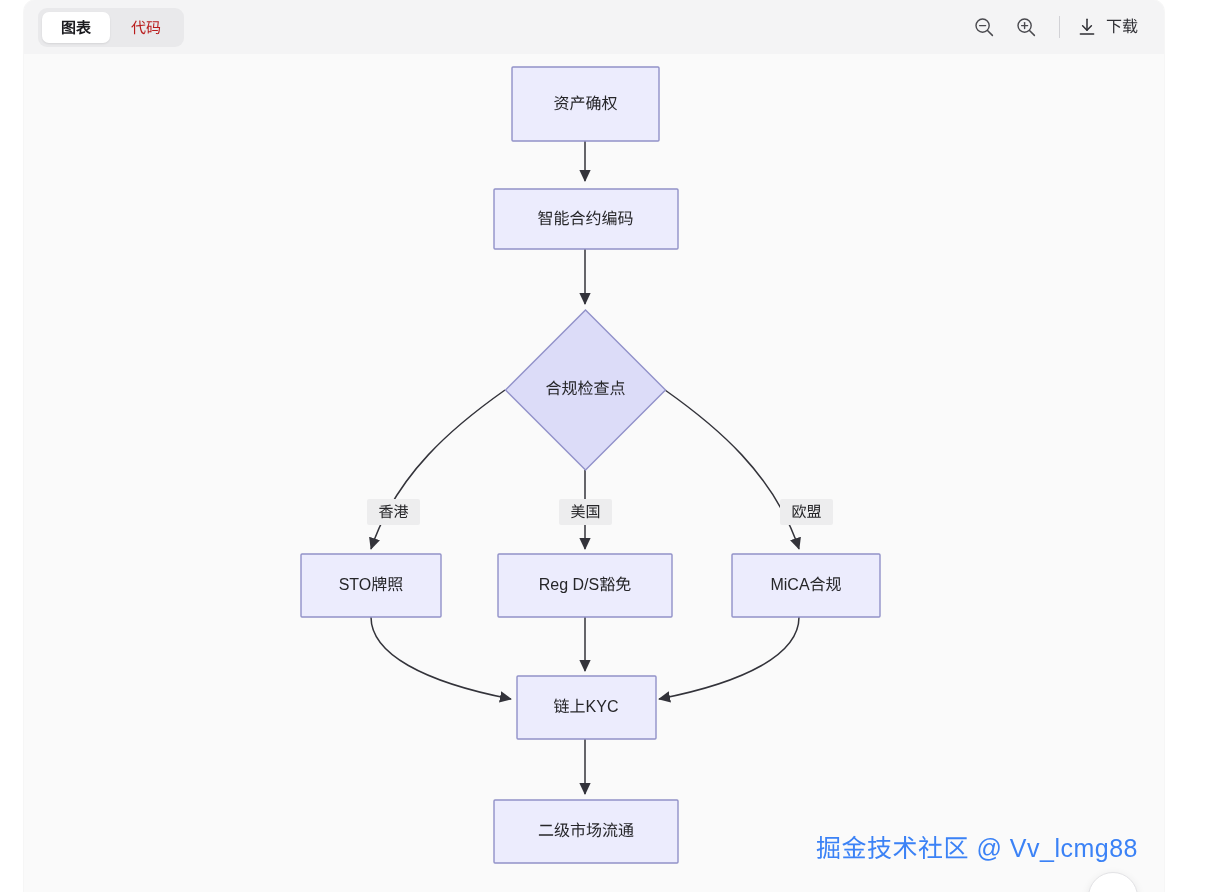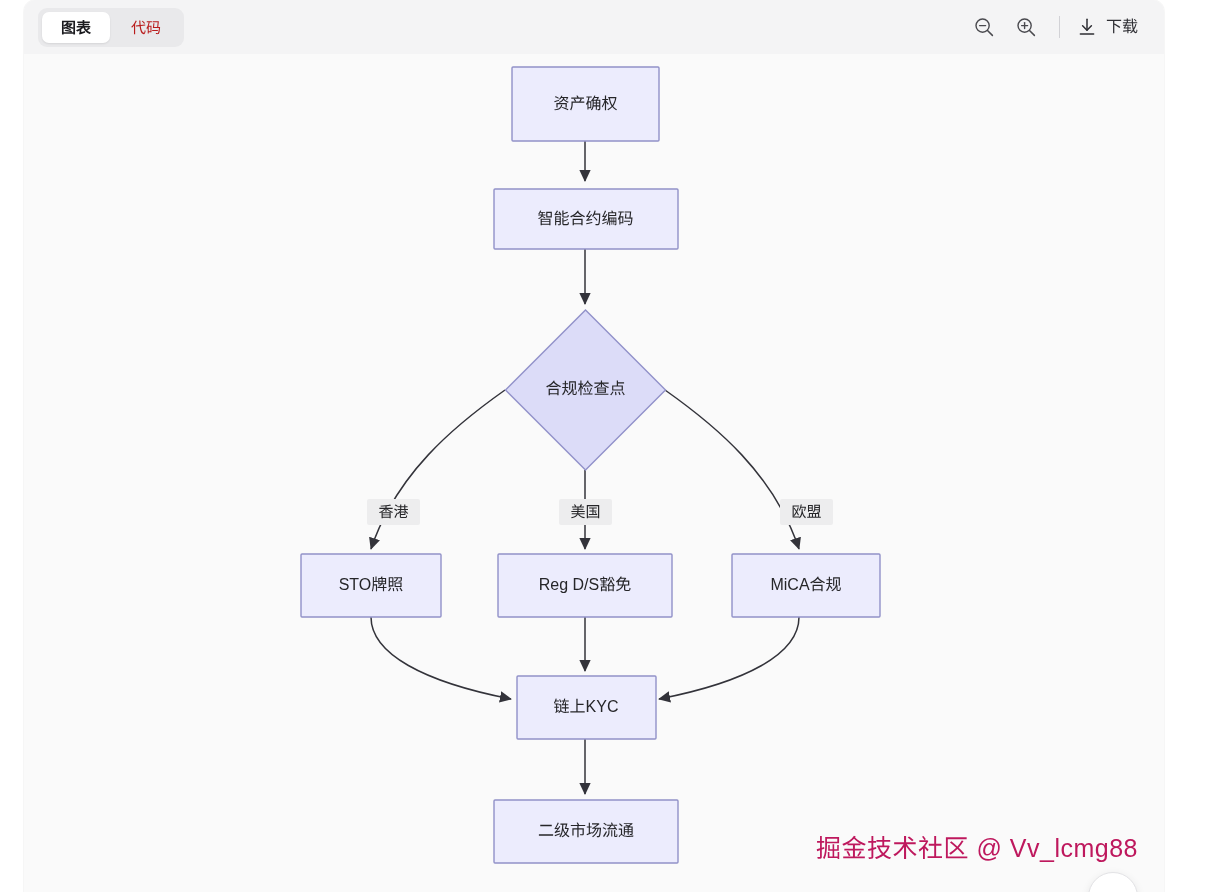--- a/index.html
+++ b/index.html
@@ -152,21 +152,21 @@
     text-anchor: middle;
     dominant-baseline: middle;
   }
 
   
   #watermark {
     position: absolute;
     right: 26px;
     bottom: 28px;
     font-size: 25px;
-    color: #be185d;
+    color: #3b82f6;
     white-space: nowrap;
     letter-spacing: 0.5px;
     user-select: none;
     pointer-events: none;
   }
 
   
   #float-circle {
     position: absolute;
     left: 1088px;

